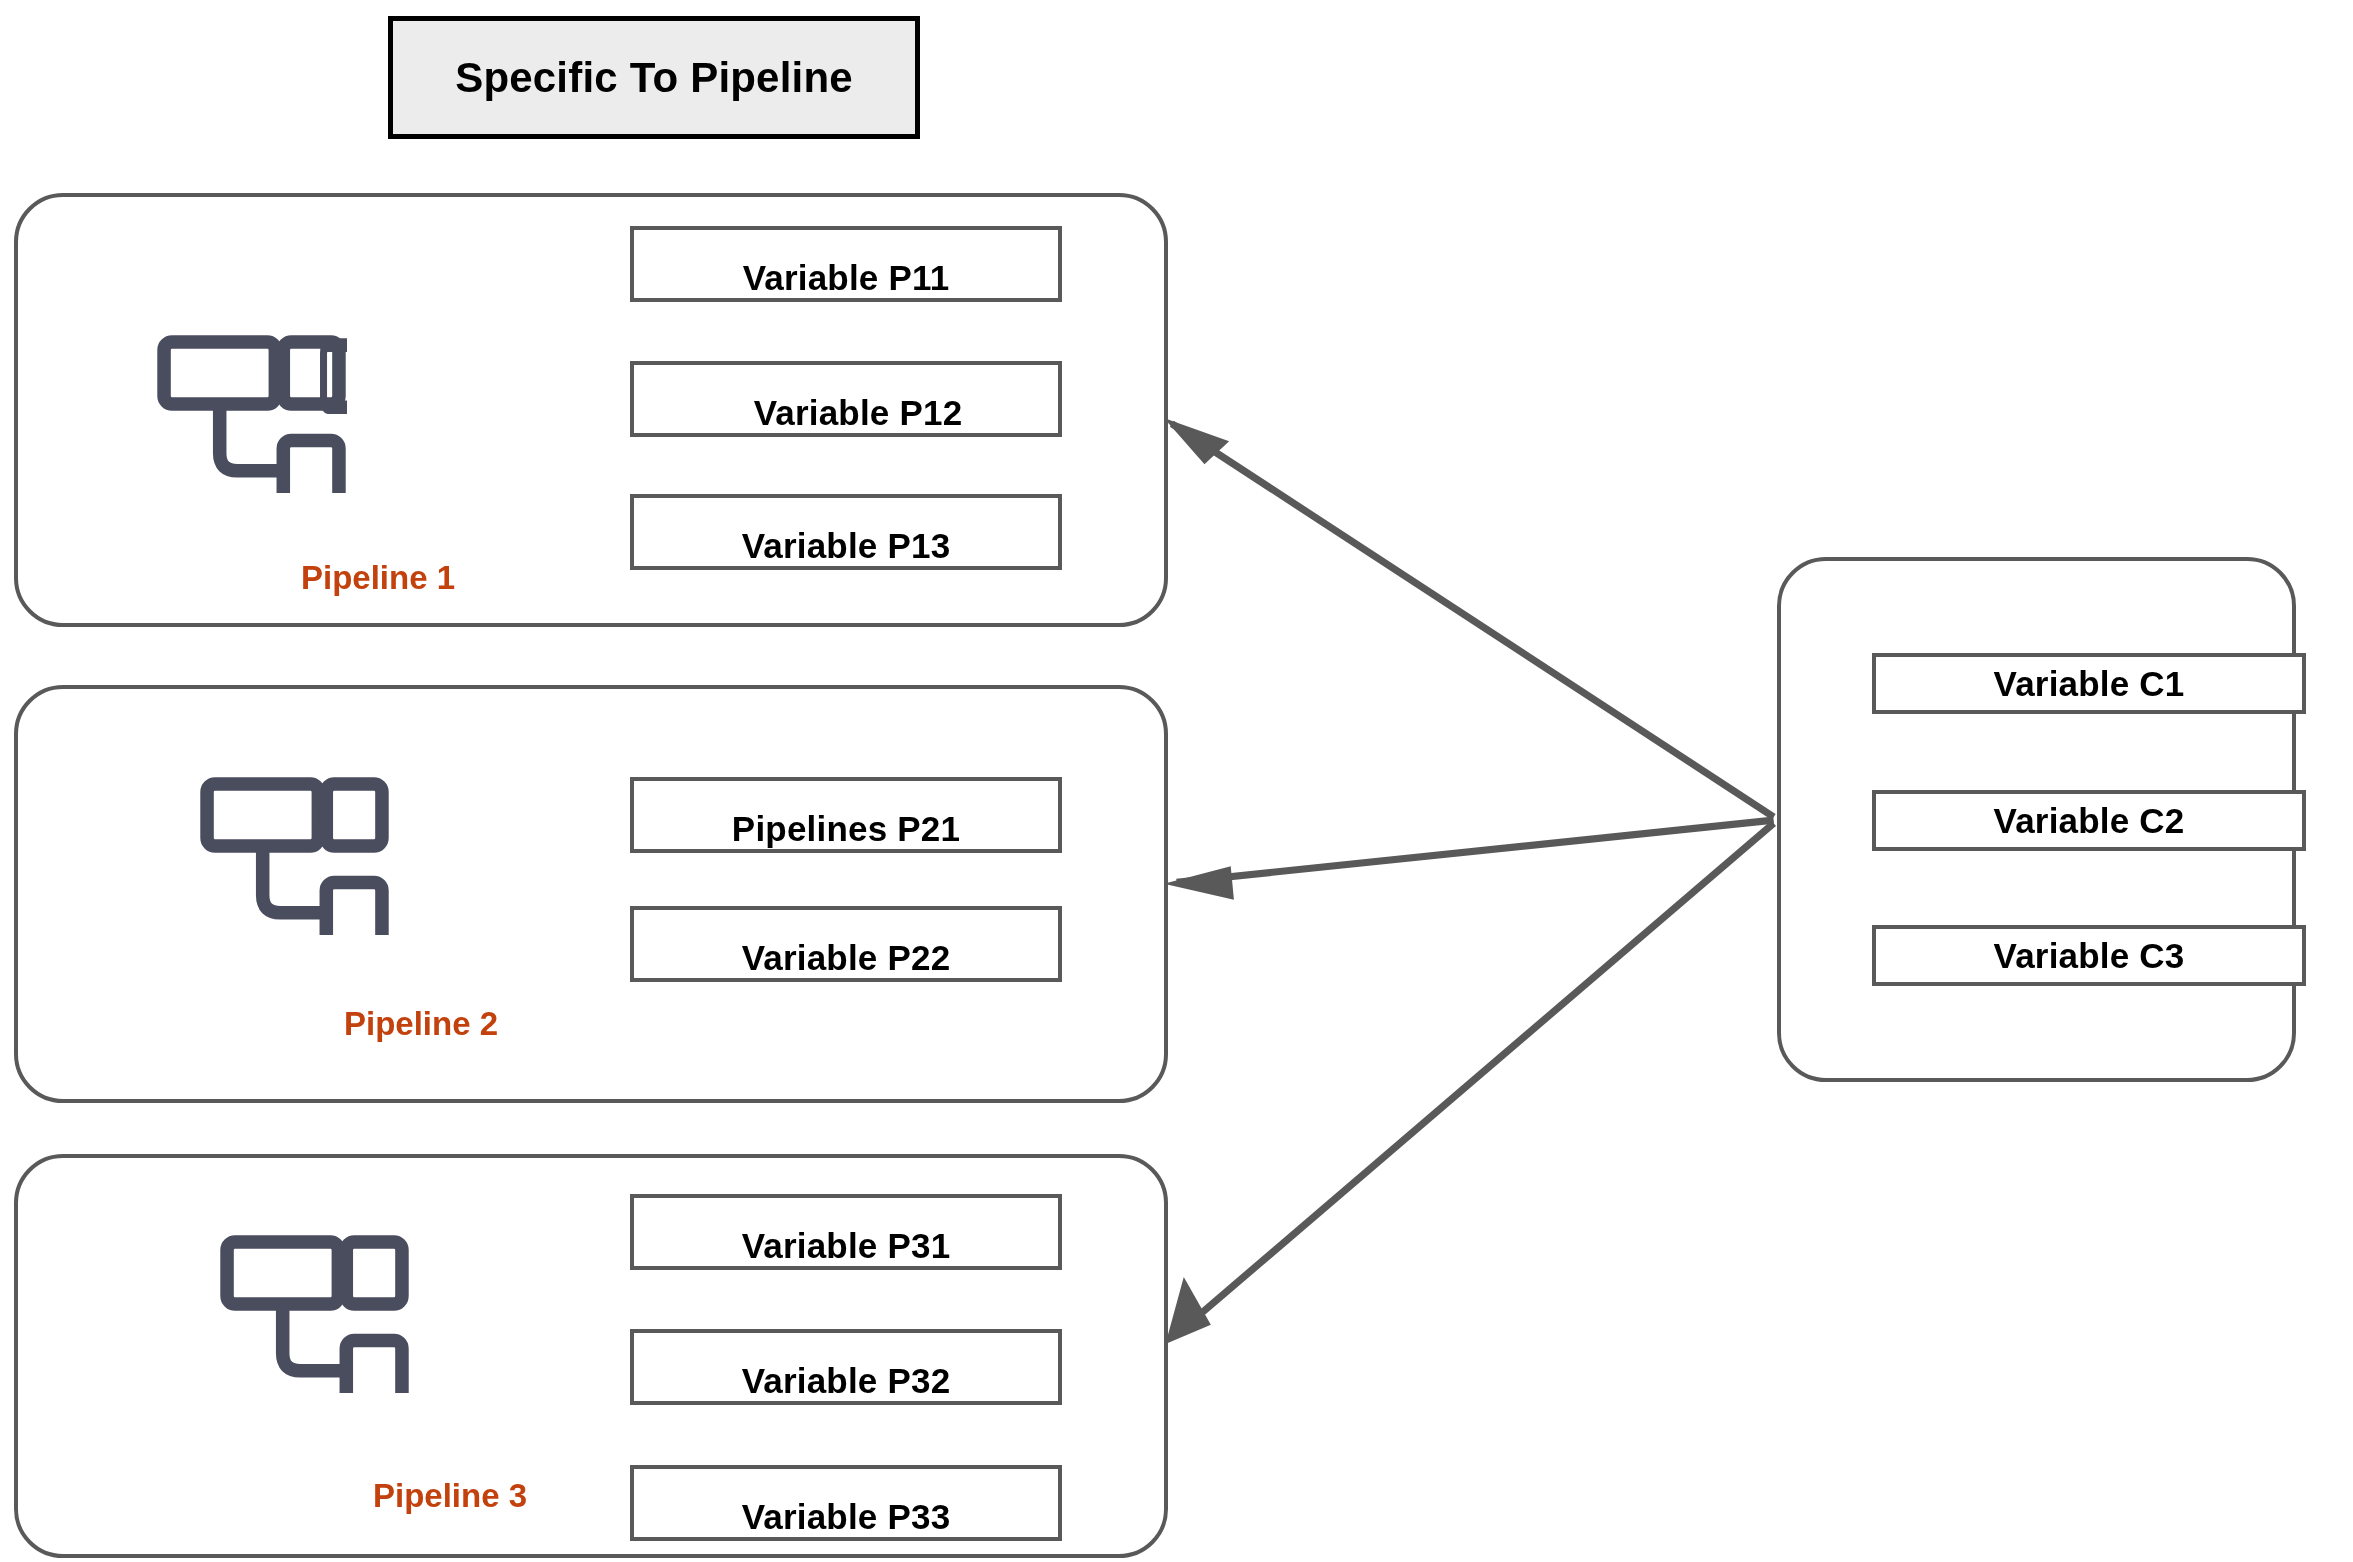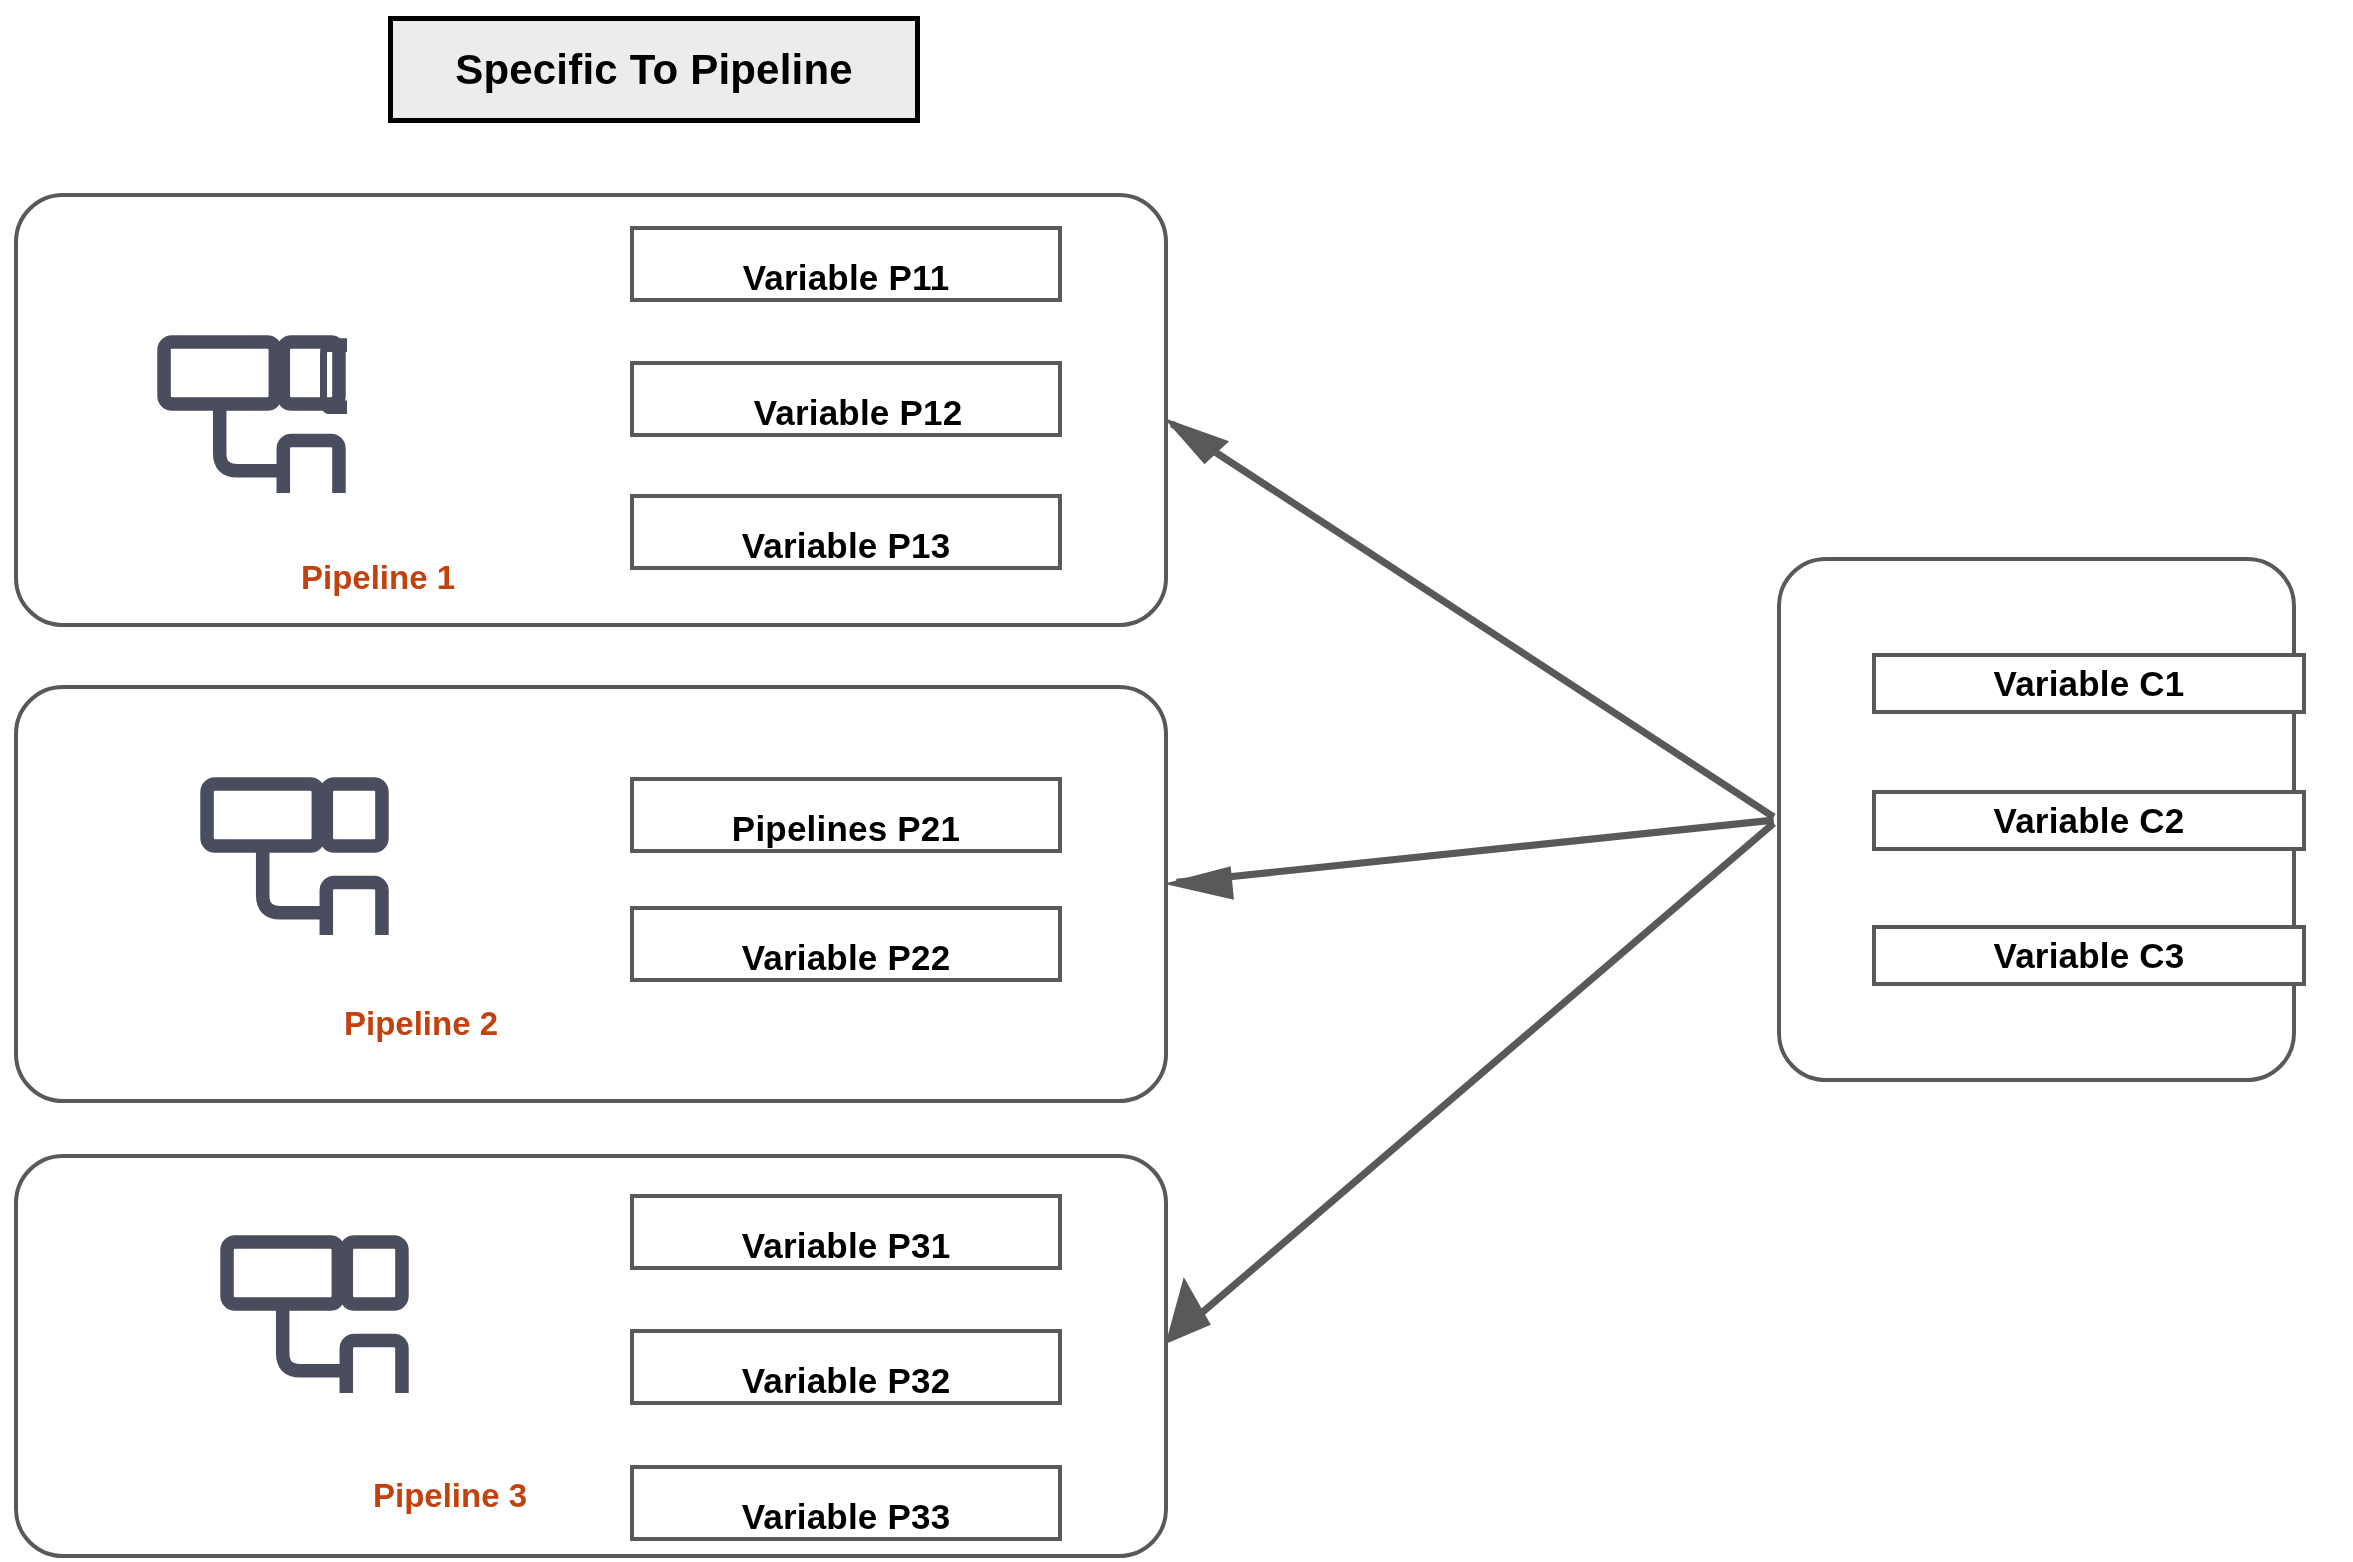--- a/index.html
+++ b/index.html
@@ -28,21 +28,21 @@
     align-items: center;
     justify-content: center;
     color: #000000;
     font-weight: bold;
     letter-spacing: 0.2px;
   }
   #header-specific {
     left: 388px;
     top: 16px;
     width: 532px;
-    height: 107px;
+    height: 123px;
     font-size: 42px;
   }
   #header-common {
     left: 1793px;
     top: 369px;
     width: 527px;
     height: 103px;
     font-size: 40px;
   }
 

